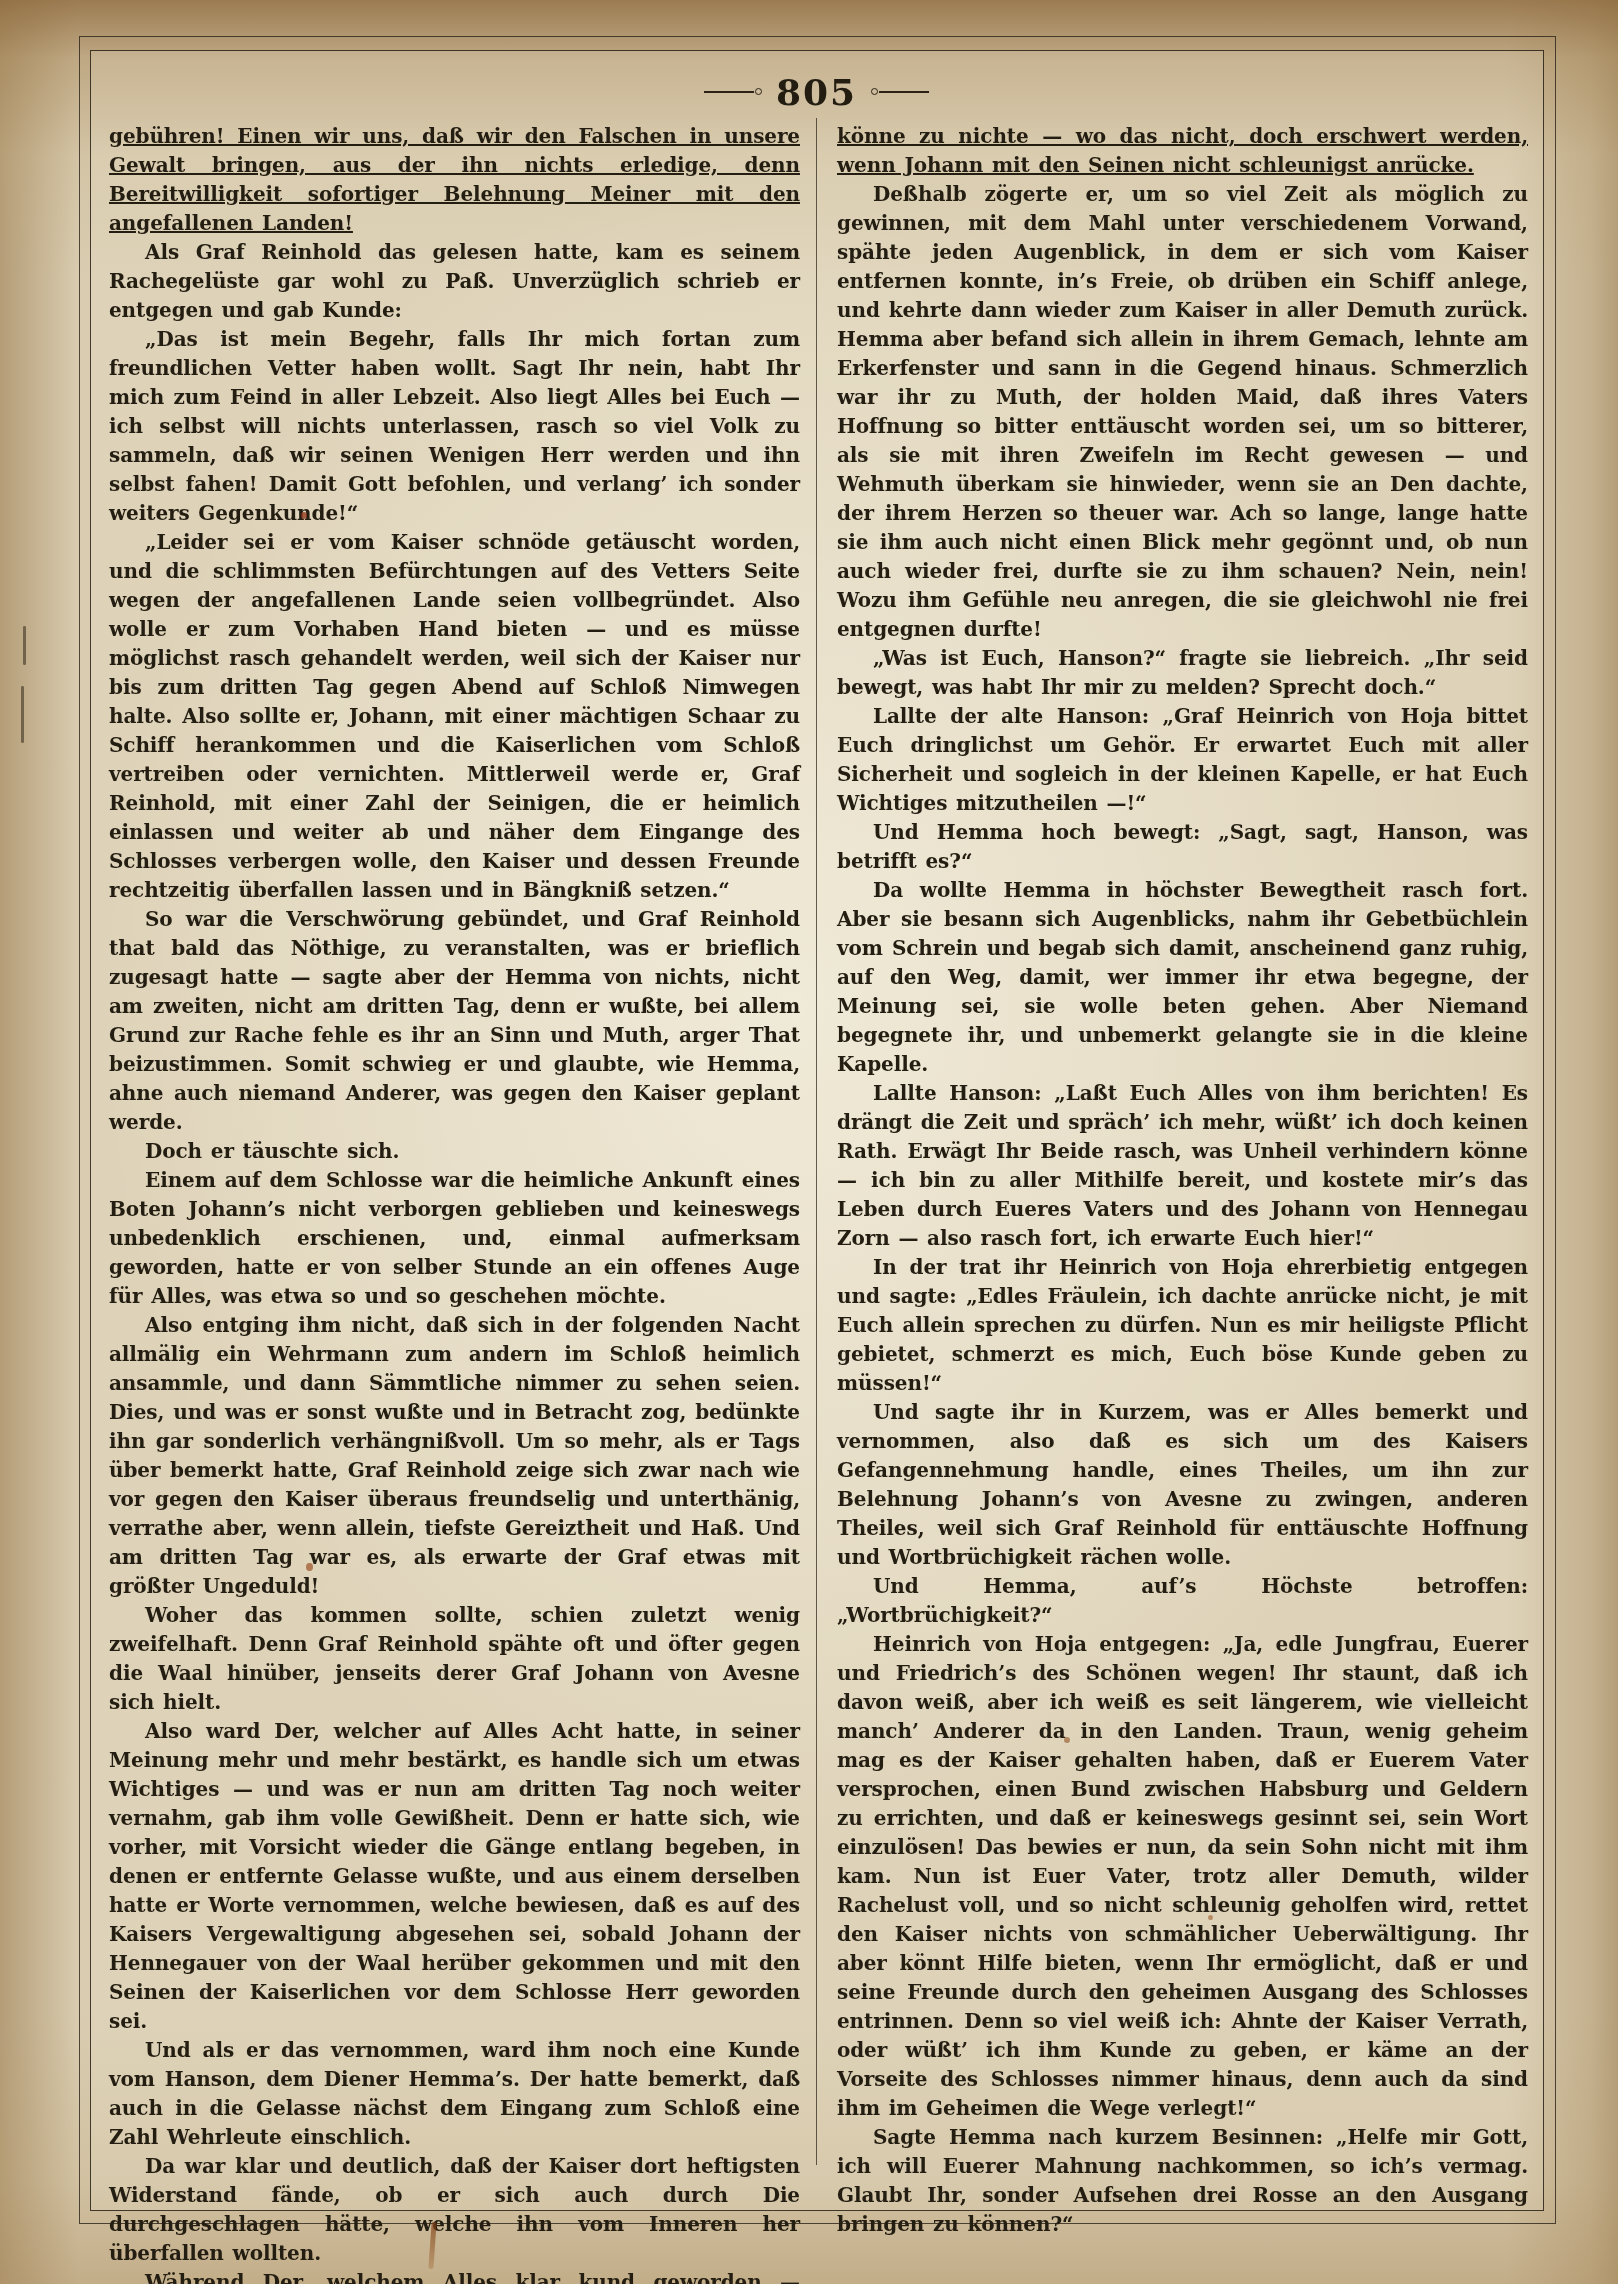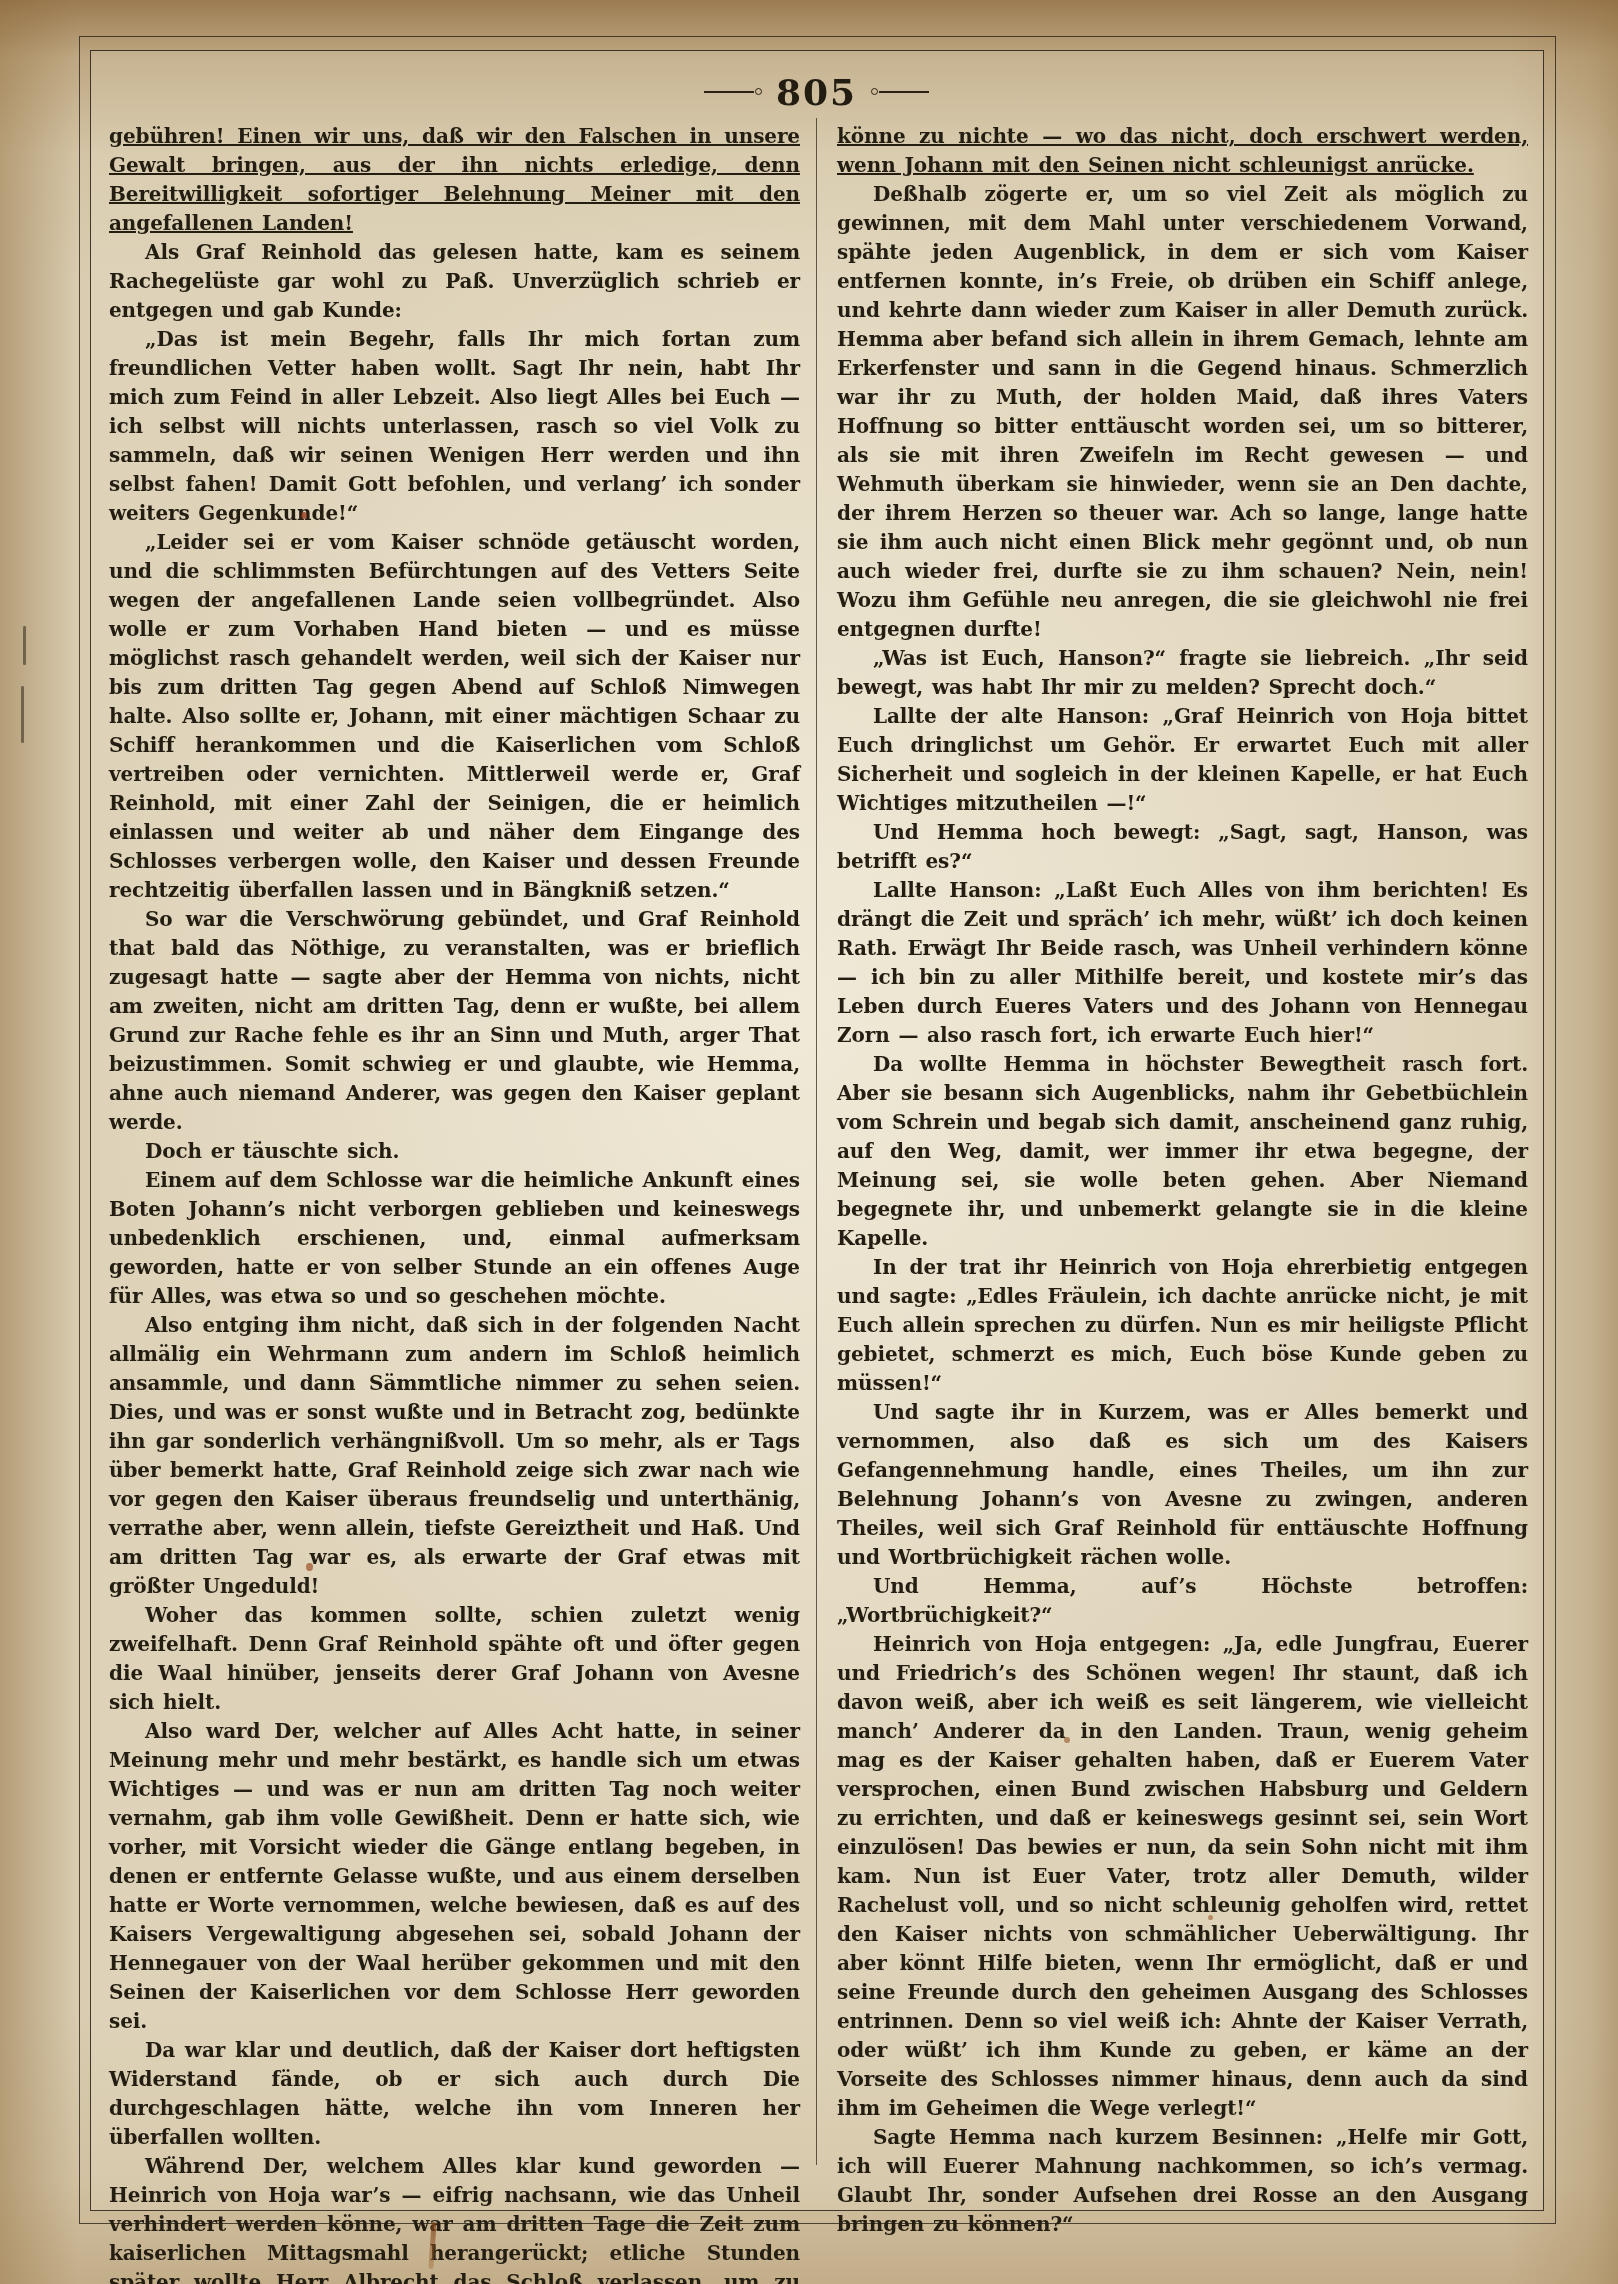--- a/index.html
+++ b/index.html
@@ -122,31 +122,32 @@
       <p class="noindent">gebühren! Einen wir uns, daß wir den Falschen in unsere Gewalt bringen, aus der ihn nichts erledige, denn Bereitwilligkeit sofortiger Belehnung Meiner mit den angefallenen Landen!</p>
       <p>Als Graf Reinhold das gelesen hatte, kam es seinem Rachegelüste gar wohl zu Paß. Unverzüglich schrieb er entgegen und gab Kunde:</p>
       <p>„Das ist mein Begehr, falls Ihr mich fortan zum freundlichen Vetter haben wollt. Sagt Ihr nein, habt Ihr mich zum Feind in aller Lebzeit. Also liegt Alles bei Euch — ich selbst will nichts unterlassen, rasch so viel Volk zu sammeln, daß wir seinen Wenigen Herr werden und ihn selbst fahen! Damit Gott befohlen, und verlang’ ich sonder weiters Gegenkunde!“</p>
       <p>„Leider sei er vom Kaiser schnöde getäuscht worden, und die schlimmsten Befürchtungen auf des Vetters Seite wegen der angefallenen Lande seien vollbegründet. Also wolle er zum Vorhaben Hand bieten — und es müsse möglichst rasch gehandelt werden, weil sich der Kaiser nur bis zum dritten Tag gegen Abend auf Schloß Nimwegen halte. Also sollte er, Johann, mit einer mächtigen Schaar zu Schiff herankommen und die Kaiserlichen vom Schloß vertreiben oder vernichten. Mittlerweil werde er, Graf Reinhold, mit einer Zahl der Seinigen, die er heimlich einlassen und weiter ab und näher dem Eingange des Schlosses verbergen wolle, den Kaiser und dessen Freunde rechtzeitig überfallen lassen und in Bängkniß setzen.“</p>
       <p>So war die Verschwörung gebündet, und Graf Reinhold that bald das Nöthige, zu veranstalten, was er brieflich zugesagt hatte — sagte aber der Hemma von nichts, nicht am zweiten, nicht am dritten Tag, denn er wußte, bei allem Grund zur Rache fehle es ihr an Sinn und Muth, arger That beizustimmen. Somit schwieg er und glaubte, wie Hemma, ahne auch niemand Anderer, was gegen den Kaiser geplant werde.</p>
       <p>Doch er täuschte sich.</p>
       <p>Einem auf dem Schlosse war die heimliche Ankunft eines Boten Johann’s nicht verborgen geblieben und keineswegs unbedenklich erschienen, und, einmal aufmerksam geworden, hatte er von selber Stunde an ein offenes Auge für Alles, was etwa so und so geschehen möchte.</p>
       <p>Also entging ihm nicht, daß sich in der folgenden Nacht allmälig ein Wehrmann zum andern im Schloß heimlich ansammle, und dann Sämmtliche nimmer zu sehen seien. Dies, und was er sonst wußte und in Betracht zog, bedünkte ihn gar sonderlich verhängnißvoll. Um so mehr, als er Tags über bemerkt hatte, Graf Reinhold zeige sich zwar nach wie vor gegen den Kaiser überaus freundselig und unterthänig, verrathe aber, wenn allein, tiefste Gereiztheit und Haß. Und am dritten Tag war es, als erwarte der Graf etwas mit größter Ungeduld!</p>
       <p>Woher das kommen sollte, schien zuletzt wenig zweifelhaft. Denn Graf Reinhold spähte oft und öfter gegen die Waal hinüber, jenseits derer Graf Johann von Avesne sich hielt.</p>
       <p>Also ward Der, welcher auf Alles Acht hatte, in seiner Meinung mehr und mehr bestärkt, es handle sich um etwas Wichtiges — und was er nun am dritten Tag noch weiter vernahm, gab ihm volle Gewißheit. Denn er hatte sich, wie vorher, mit Vorsicht wieder die Gänge entlang begeben, in denen er entfernte Gelasse wußte, und aus einem derselben hatte er Worte vernommen, welche bewiesen, daß es auf des Kaisers Vergewaltigung abgesehen sei, sobald Johann der Hennegauer von der Waal herüber gekommen und mit den Seinen der Kaiserlichen vor dem Schlosse Herr geworden sei.</p>
+      <p>Und als er das vernommen, ward ihm noch eine Kunde vom Hanson, dem Diener Hemma’s. Der hatte bemerkt, daß auch in die Gelasse nächst dem Eingang zum Schloß eine Zahl Wehrleute einschlich.</p>
       <p>Da war klar und deutlich, daß der Kaiser dort heftigsten Widerstand fände, ob er sich auch durch Die durchgeschlagen hätte, welche ihn vom Inneren her überfallen wollten.</p>
       <p>Während Der, welchem Alles klar kund geworden — Heinrich von Hoja war’s — eifrig nachsann, wie das Unheil verhindert werden könne, war am dritten Tage die Zeit zum kaiserlichen Mittagsmahl herangerückt; etliche Stunden später wollte Herr Albrecht das Schloß verlassen, um zu einem Anderen zu ziehen — und Graf Reinhold fürchtete, sein ganzer Anschlag</p>
     </div>
   <div class="col">
       <p class="noindent">könne zu nichte — wo das nicht, doch erschwert werden, wenn Johann mit den Seinen nicht schleunigst anrücke.</p>
       <p>Deßhalb zögerte er, um so viel Zeit als möglich zu gewinnen, mit dem Mahl unter verschiedenem Vorwand, spähte jeden Augenblick, in dem er sich vom Kaiser entfernen konnte, in’s Freie, ob drüben ein Schiff anlege, und kehrte dann wieder zum Kaiser in aller Demuth zurück. Hemma aber befand sich allein in ihrem Gemach, lehnte am Erkerfenster und sann in die Gegend hinaus. Schmerzlich war ihr zu Muth, der holden Maid, daß ihres Vaters Hoffnung so bitter enttäuscht worden sei, um so bitterer, als sie mit ihren Zweifeln im Recht gewesen — und Wehmuth überkam sie hinwieder, wenn sie an Den dachte, der ihrem Herzen so theuer war. Ach so lange, lange hatte sie ihm auch nicht einen Blick mehr gegönnt und, ob nun auch wieder frei, durfte sie zu ihm schauen? Nein, nein! Wozu ihm Gefühle neu anregen, die sie gleichwohl nie frei entgegnen durfte!</p>
       <p>„Was ist Euch, Hanson?“ fragte sie liebreich. „Ihr seid bewegt, was habt Ihr mir zu melden? Sprecht doch.“</p>
       <p>Lallte der alte Hanson: „Graf Heinrich von Hoja bittet Euch dringlichst um Gehör. Er erwartet Euch mit aller Sicherheit und sogleich in der kleinen Kapelle, er hat Euch Wichtiges mitzutheilen —!“</p>
       <p>Und Hemma hoch bewegt: „Sagt, sagt, Hanson, was betrifft es?“</p>
+      <p>Da wollte Hemma in höchster Bewegtheit rasch fort. Aber sie besann sich Augenblicks, nahm ihr Gebetbüchlein vom Schrein und begab sich damit, anscheinend ganz ruhig, auf den Weg, damit, wer immer ihr etwa begegne, der Meinung sei, sie wolle beten gehen. Aber Niemand begegnete ihr, und unbemerkt gelangte sie in die kleine Kapelle.</p>
       <p>Lallte Hanson: „Laßt Euch Alles von ihm berichten! Es drängt die Zeit und spräch’ ich mehr, wüßt’ ich doch keinen Rath. Erwägt Ihr Beide rasch, was Unheil verhindern könne — ich bin zu aller Mithilfe bereit, und kostete mir’s das Leben durch Eueres Vaters und des Johann von Hennegau Zorn — also rasch fort, ich erwarte Euch hier!“</p>
-      <p>Da wollte Hemma in höchster Bewegtheit rasch fort. Aber sie besann sich Augenblicks, nahm ihr Gebetbüchlein vom Schrein und begab sich damit, anscheinend ganz ruhig, auf den Weg, damit, wer immer ihr etwa begegne, der Meinung sei, sie wolle beten gehen. Aber Niemand begegnete ihr, und unbemerkt gelangte sie in die kleine Kapelle.</p>
       <p>In der trat ihr Heinrich von Hoja ehrerbietig entgegen und sagte: „Edles Fräulein, ich dachte anrücke nicht, je mit Euch allein sprechen zu dürfen. Nun es mir heiligste Pflicht gebietet, schmerzt es mich, Euch böse Kunde geben zu müssen!“</p>
       <p>Und sagte ihr in Kurzem, was er Alles bemerkt und vernommen, also daß es sich um des Kaisers Gefangennehmung handle, eines Theiles, um ihn zur Belehnung Johann’s von Avesne zu zwingen, anderen Theiles, weil sich Graf Reinhold für enttäuschte Hoffnung und Wortbrüchigkeit rächen wolle.</p>
       <p>Und Hemma, auf’s Höchste betroffen: „Wortbrüchigkeit?“</p>
       <p>Heinrich von Hoja entgegen: „Ja, edle Jungfrau, Euerer und Friedrich’s des Schönen wegen! Ihr staunt, daß ich davon weiß, aber ich weiß es seit längerem, wie vielleicht manch’ Anderer da in den Landen. Traun, wenig geheim mag es der Kaiser gehalten haben, daß er Euerem Vater versprochen, einen Bund zwischen Habsburg und Geldern zu errichten, und daß er keineswegs gesinnt sei, sein Wort einzulösen! Das bewies er nun, da sein Sohn nicht mit ihm kam. Nun ist Euer Vater, trotz aller Demuth, wilder Rachelust voll, und so nicht schleunig geholfen wird, rettet den Kaiser nichts von schmählicher Ueberwältigung. Ihr aber könnt Hilfe bieten, wenn Ihr ermöglicht, daß er und seine Freunde durch den geheimen Ausgang des Schlosses entrinnen. Denn so viel weiß ich: Ahnte der Kaiser Verrath, oder wüßt’ ich ihm Kunde zu geben, er käme an der Vorseite des Schlosses nimmer hinaus, denn auch da sind ihm im Geheimen die Wege verlegt!“</p>
       <p>Sagte Hemma nach kurzem Besinnen: „Helfe mir Gott, ich will Euerer Mahnung nachkommen, so ich’s vermag. Glaubt Ihr, sonder Aufsehen drei Rosse an den Ausgang bringen zu können?“</p>
     </div>
 </div>
 
 <div class="stain stain-a"></div>
 <div class="stain stain-b"></div>

